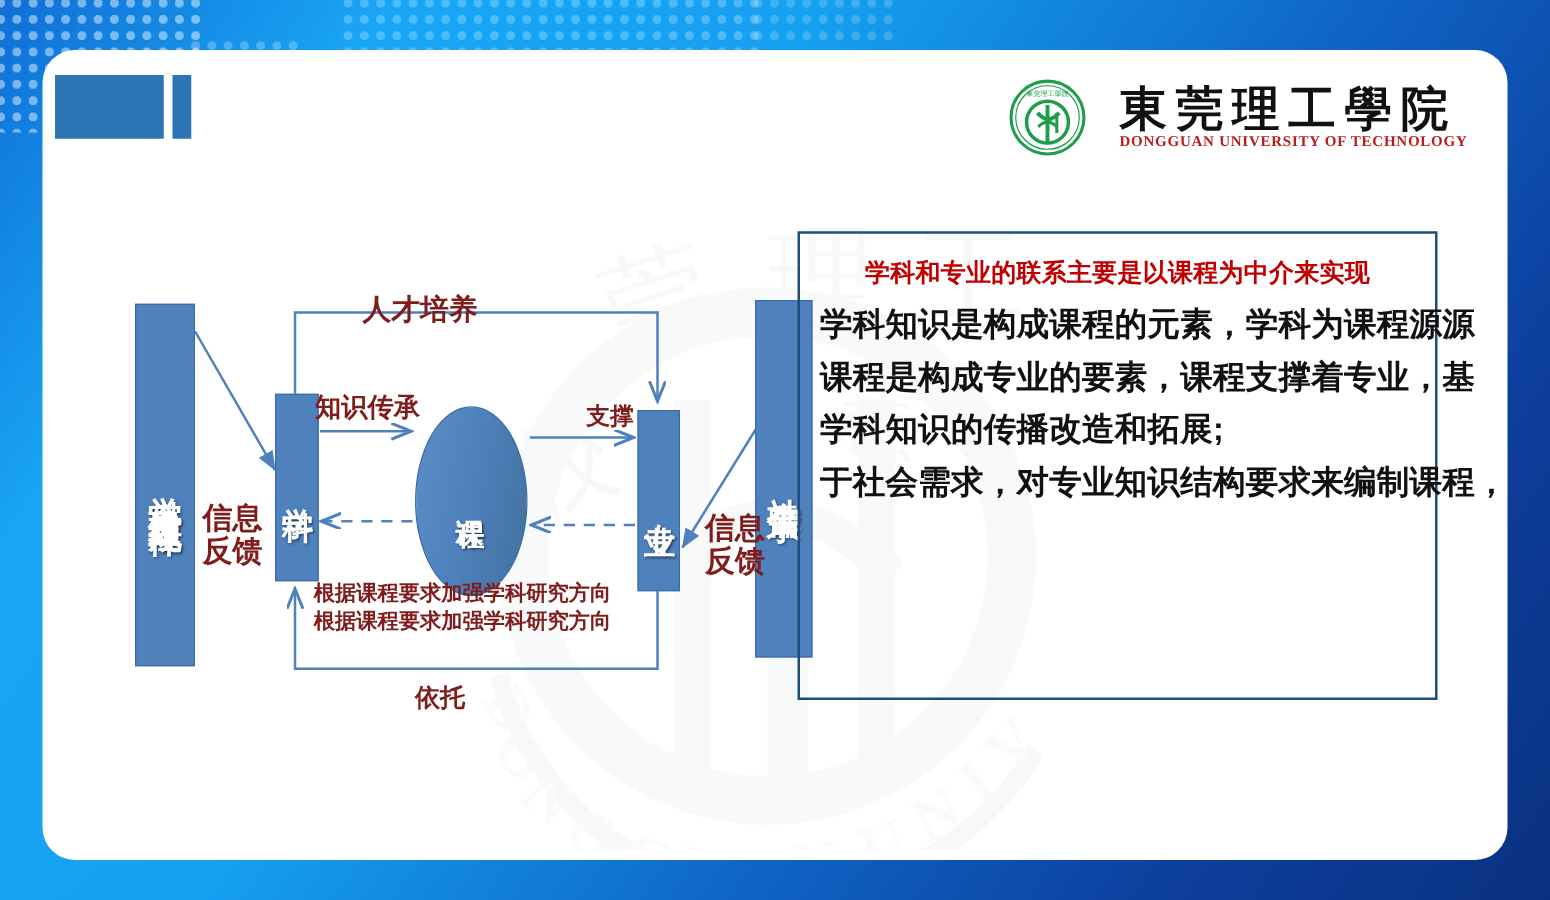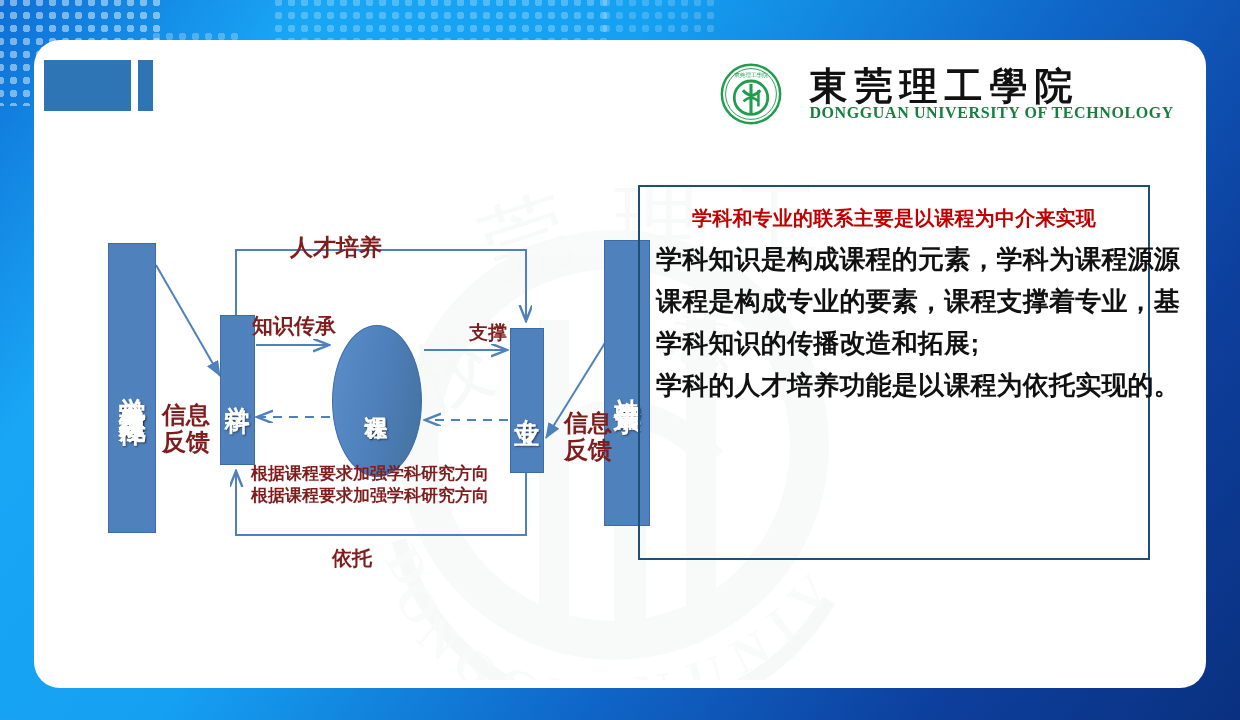--- a/index.html
+++ b/index.html
@@ -49,21 +49,21 @@
   
   .logo{position:absolute;right:32px;top:16px;height:76px;display:flex;align-items:center;gap:27px;}
   .logo-seal{width:62px;height:62px;flex:0 0 auto;}
   .logo-txt{display:flex;flex-direction:column;align-items:flex-start;line-height:1;}
   .logo-cn{
     font-family:"Liberation Serif","DejaVu Serif",serif;
     font-size:38px;font-weight:700;color:#111;letter-spacing:7px;white-space:nowrap;
   }
   .logo-en{
     font-family:"Liberation Serif","DejaVu Serif",serif;
-    font-size:16px;font-weight:700;color:#15803d;letter-spacing:.6px;
+    font-size:12px;font-weight:700;color:#b91c1c;letter-spacing:.6px;
     white-space:nowrap;margin-top:0;
   }
 
   
   .diagram{position:absolute;left:40px;top:140px;width:600px;height:420px;}
   .svgwrap{position:absolute;left:0;top:0;}
 
   .vbar{
     position:absolute;background:#4f81bd;border:1px solid #3a6ca8;
     display:flex;align-items:center;justify-content:center;
@@ -89,21 +89,21 @@
     text-shadow:1px 1px 2px rgba(0,0,0,.45);
   }
   .ellipse span{writing-mode:vertical-rl;text-orientation:upright;letter-spacing:4px;}
 
   .lbl{position:absolute;font-weight:700;color:#7f1d1d;white-space:nowrap;}
   .lbl-talent{left:216px;top:52px;font-size:23px;}
   .lbl-inherit{left:178px;top:132px;font-size:21px;}
   .lbl-support{left:364px;top:140px;font-size:19px;margin-left:31px;}
   .lbl-fb1{left:88px;top:222px;font-size:24px;line-height:1.12;text-align:center;}
   .lbl-fb2{left:490px;top:230px;font-size:24px;line-height:1.12;text-align:center;}
-  .lbl-note{left:177px;top:284px;font-size:17px;line-height:1.28;font-family:Liberation Mono, monospace;}
+  .lbl-note{left:177px;top:284px;font-size:17px;line-height:1.28;}
   .lbl-rely{left:258px;top:365px;font-size:20px;}
 
   
   .panel{
     position:absolute;left:604px;top:145px;width:512px;height:375px;
     border:2px solid #1f4e79;background:rgba(255,255,255,0);
     box-sizing:border-box;padding:14px 16px 10px 16px;
   }
   .panel-head{
     color:#c00000;font-weight:700;font-size:20px;text-align:center;
@@ -251,17 +251,17 @@
       </div>
 
       <div class="lbl lbl-rely">依托</div>
     </div>
 
     <div class="panel">
       <div class="panel-head">学科和专业的联系主要是以课程为中介来实现</div>
       <div class="panel-line">学科知识是构成课程的元素，学科为课程源源</div>
       <div class="panel-line">课程是构成专业的要素，课程支撑着专业，基</div>
       <div class="panel-line">学科知识的传播改造和拓展;</div>
-      <div class="panel-line">学科的人才培养功能是以课程为依托实现的。</div>
+      <div class="panel-line">于社会需求，对专业知识结构要求来编制课程，</div>
     </div>
 
   </div>
 </div>
 
 </body></html>

